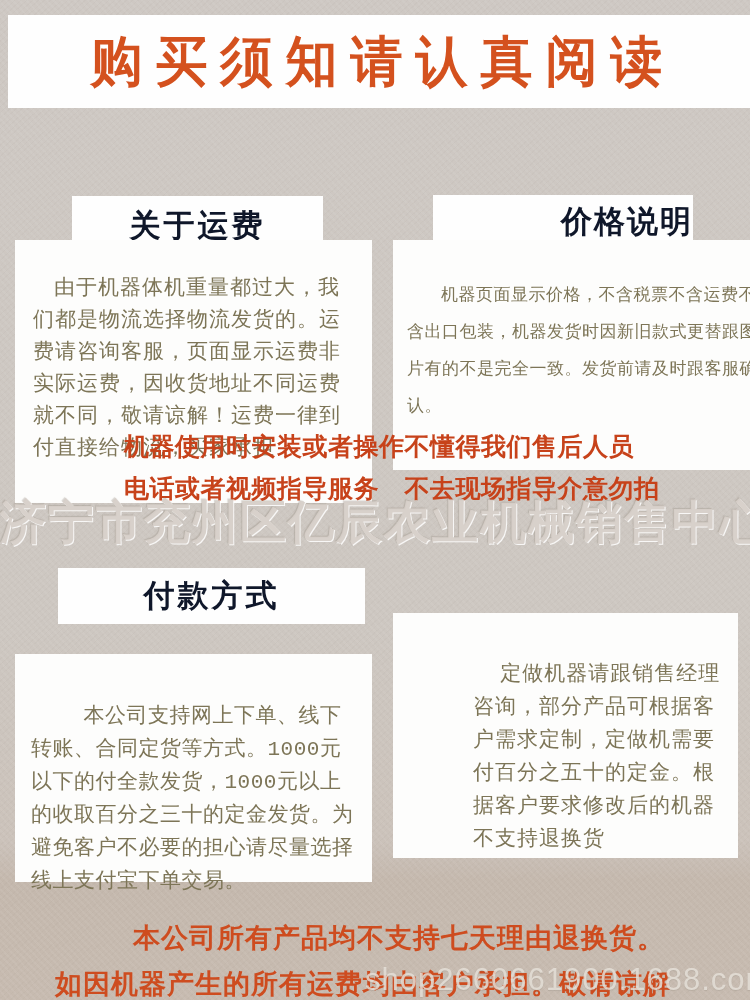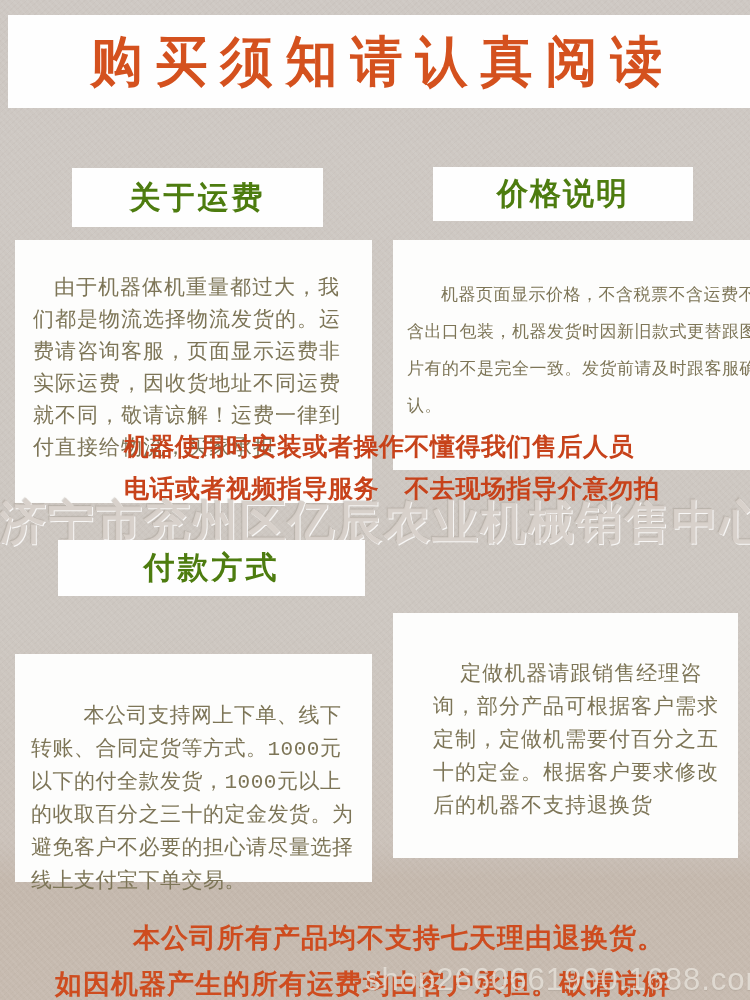--- a/index.html
+++ b/index.html
@@ -19,45 +19,45 @@
     background:#fefefe;display:flex;align-items:center;justify-content:center;
   }
   .banner-title{
     font-size:52px;font-weight:900;letter-spacing:13px;
     color:#d4511e;white-space:nowrap;transform:scaleY(1.04);
   }
   
   .hd{
     position:absolute;background:#fefefe;
     display:flex;align-items:center;justify-content:center;
-    color:#4d7c0f;font-weight:700;white-space:nowrap;
+    color:#0f172a;font-weight:700;white-space:nowrap;margin-top:28px;
   }
   .hd-shipping{left:72px;top:168px;width:251px;height:59px;font-size:31px;letter-spacing:3px;}
-  .hd-pricing{left:433px;top:167px;width:260px;height:54px;font-size:31px;letter-spacing:2px;}
+  .hd-pricing{left:433px;top:167px;width:260px;height:54px;font-size:31px;letter-spacing:2px;justify-content:flex-end;}
   .hd-payment{left:58px;top:540px;width:307px;height:56px;font-size:31px;letter-spacing:3px;}
   .hd-custom{left:432px;top:534px;width:261px;height:56px;font-size:30px;letter-spacing:2px;}
   
   .panel{
     position:absolute;background:#fdfdfc;
     font-family:Liberation Mono, monospace;
     color:#7d7557;box-sizing:border-box;
   }
   .panel p{margin:0;}
   .pn-shipping{left:15px;top:240px;width:357px;height:263px;padding:33px 18px 0 18px;
     font-size:21px;line-height:32px;letter-spacing:1px;}
   .pn-shipping p{text-indent:1em;}
   .pn-pricing{left:393px;top:240px;width:387px;height:230px;padding:37px 12px 0 14px;
     font-size:17px;line-height:37px;letter-spacing:0.5px;}
   .pn-pricing p{text-indent:2em;}
   .pn-payment{left:15px;top:654px;width:357px;height:228px;padding:46px 15px 0 16px;
     font-size:21px;line-height:33px;letter-spacing:0.5px;}
   .pn-payment p{text-indent:2.5em;}
   .pn-custom{left:393px;top:613px;width:345px;height:245px;padding:45px 14px 0 40px;
     font-size:21px;line-height:33px;letter-spacing:1px;}
-  .pn-custom p{text-indent:1.3em;}
+  .pn-custom p{text-indent:1.3em;margin-left:40px;}
   
   .overlay-line{
     position:absolute;color:#c7421a;font-weight:700;white-space:pre;
     font-size:25px;letter-spacing:0.5px;
   }
   .ov1{left:124px;top:430px;}
   .ov2{left:124px;top:472px;}
   
   .wm-seller{
     position:absolute;left:0;top:492px;width:622px;text-align:center;

